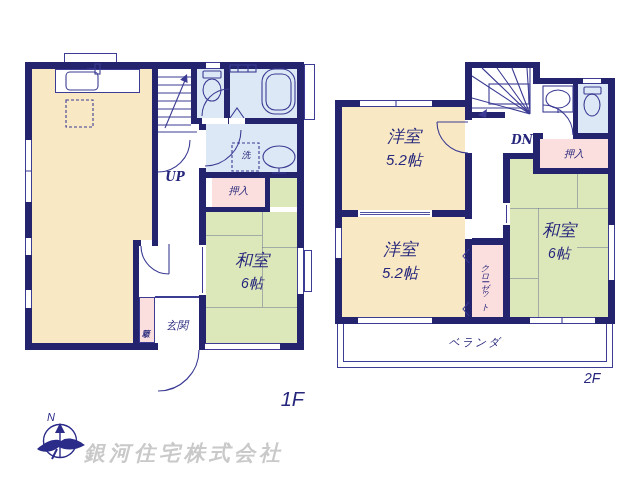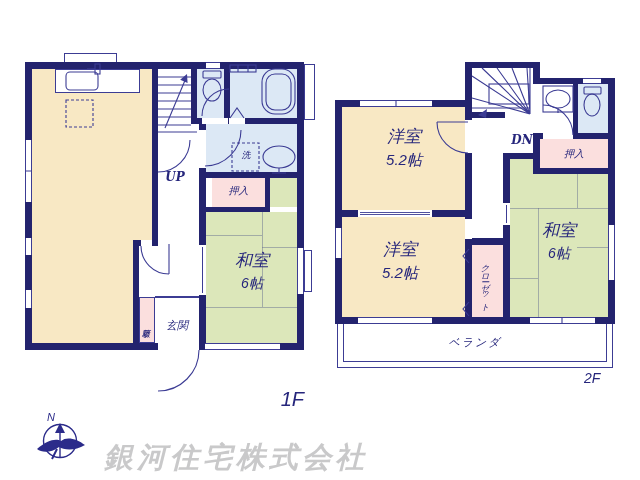--- a/index.html
+++ b/index.html
@@ -230,14 +230,14 @@
   <div class="lbl" style="left:356px;top:241px;width:88px;font-size:17px;">洋室</div>
   <div class="lbl" style="left:356px;top:265px;width:88px;font-size:15px;">5.2帖</div>
   <div class="lbl" style="left:515px;top:222px;width:88px;font-size:17px;">和室</div>
   <div class="lbl" style="left:515px;top:246px;width:88px;font-size:14px;">6帖</div>
   <div class="lbl" style="left:540px;top:149px;width:68px;font-size:10px;">押入</div>
   <div class="lbl v" style="left:481px;top:250px;height:64px;font-size:8.5px;">クローゼット</div>
   <div class="lbl" style="left:428px;top:337px;width:94px;font-size:11px;letter-spacing:2px;">ベランダ</div>
   <div class="lbl ser" style="left:507px;top:98px;width:30px;font-size:12px;">DN</div>
   <div class="lbl" style="left:584px;top:371px;width:26px;font-size:14px;text-align:left;">2F</div>
   <div class="lbl" style="left:44px;top:412px;width:14px;font-size:11px;color:#2B2B8A;">N</div>
-  <div class="lbl" id="mark" style="left:104px;top:442px;width:290px;font-size:29px;letter-spacing:4px;color:var(--c-mark);text-align:left;">銀河住宅株式会社</div>
+  <div class="lbl" id="mark" style="left:84px;top:442px;width:290px;font-size:21px;letter-spacing:4px;color:var(--c-mark);text-align:left;">銀河住宅株式会社</div>
 </div>
 
 </body></html>

